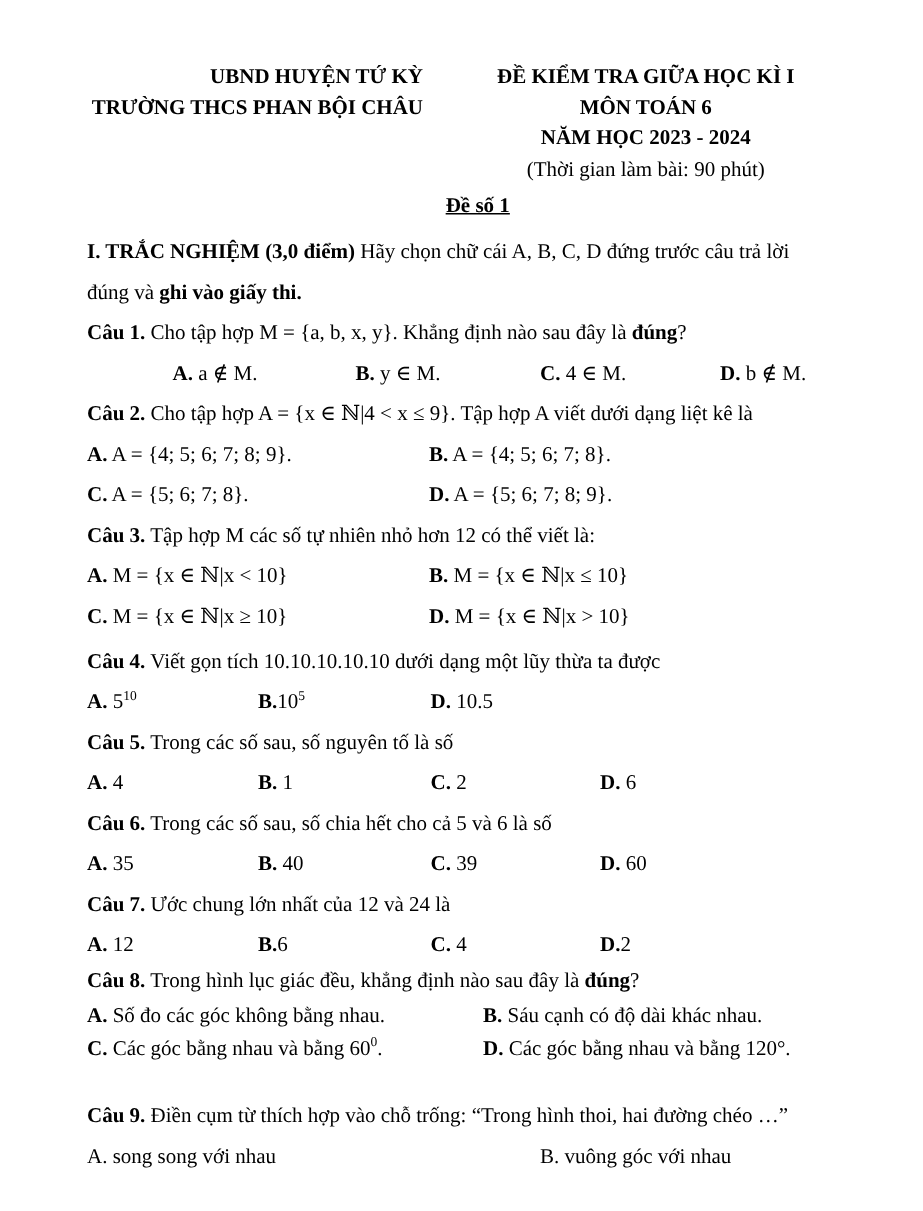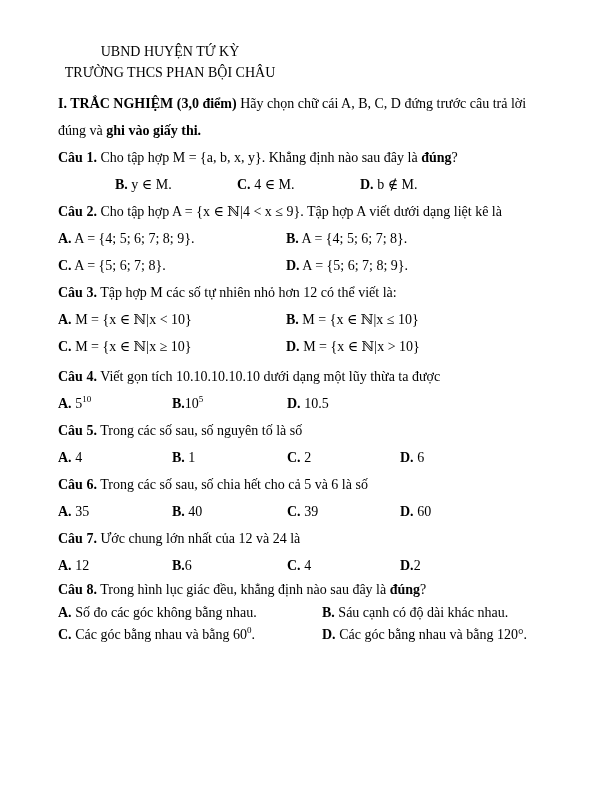--- a/index.html
+++ b/index.html
@@ -4,21 +4,21 @@
 <style>
   html,body{margin:0;padding:0;background:#fff;}
   body{
     width:615px;height:807px;
     font-family:"Liberation Serif","DejaVu Serif",serif;
     font-size:14px;color:#000;overflow:hidden;
   }
   .page{box-sizing:border-box;width:615px;height:807px;padding:42px 36px 0 58px;}
   .header{display:flex;}
   .header-col{line-height:20.5px;text-align:center;white-space:nowrap;}
-  .header-left{width:43%;font-weight:normal;}
+  .header-left{width:43%;font-weight:bold;text-align:right;}
   .header-right{width:57%;font-weight:bold;}
   .duration{font-weight:normal;}
   .exam-no{text-align:center;font-weight:bold;margin-top:4px;line-height:20px;}
   .exam-no .u{text-decoration:underline;}
   .section{margin-top:7px;line-height:27px;font-family:Liberation Serif, serif;}
   .q{line-height:27px;margin:0;}
   .q-line{white-space:nowrap;}
   b.lbl{font-weight:bold;}
   .opts{display:grid;}
   .grid4{grid-template-columns:114px 115px 113px auto;}
@@ -34,31 +34,41 @@
 </head>
 <body>
 
 <div class="page">
 
   <div class="header">
     <div class="header-col header-left">
       <div>UBND HUYỆN TỨ KỲ</div>
       <div>TRƯỜNG THCS PHAN BỘI CHÂU</div>
     </div>
+    <div class="header-col header-right">
+      <div>ĐỀ KIỂM TRA GIỮA HỌC KÌ I</div>
+      <div>MÔN TOÁN 6</div>
+      <div>NĂM HỌC 2023 - 2024</div>
+      <div class="duration">(Thời gian làm bài: 90 phút)</div>
+    </div>
   </div>
 
+  <div class="exam-no">
+    <span class="u">Đề số 1</span>
+  </div>
 
   <div class="section">
     <div class="q-line"><b class="lbl">I. TRẮC NGHIỆM (3,0 điểm)</b><span> Hãy chọn chữ cái A, B, C, D đứng trước câu trả lời</span></div>
     <div class="q-line"><span>đúng và </span><b>ghi vào giấy thi.</b></div>
   </div>
 
   <div class="q">
     <div class="q-line"><b class="lbl">Câu 1.</b><span> Cho tập hợp  M = {a, b, x, y}. Khẳng định nào sau đây là </span><b>đúng</b><span>?</span></div>
     <div class="opts grid4i">
+      <span class="opt"><b>A.</b><span> a ∉ M.</span></span>
       <span class="opt"><b>B.</b><span> y ∈ M.</span></span>
       <span class="opt"><b>C.</b><span> 4 ∈ M.</span></span>
       <span class="opt"><b>D.</b><span> b ∉ M.</span></span>
     </div>
   </div>
 
   <div class="q">
     <div class="q-line"><b class="lbl">Câu 2.</b><span>  Cho tập hợp A = {x ∈ ℕ|4 &lt; x ≤ 9}. Tập hợp A viết dưới dạng liệt kê là</span></div>
     <div class="opts grid2a">
       <span class="opt"><b>A.</b><span> A = {4; 5; 6; 7; 8; 9}.</span></span>
@@ -120,14 +130,21 @@
   <div class="q q8">
     <div class="q-line"><b class="lbl">Câu 8.</b><span> Trong hình lục giác đều, khẳng định nào sau đây là </span><b>đúng</b><span>?</span></div>
     <div class="opts grid2b">
       <span class="opt"><b>A.</b><span> Số đo các góc không bằng nhau.</span></span>
       <span class="opt"><b>B.</b><span> Sáu cạnh có độ dài khác nhau.</span></span>
       <span class="opt"><b>C.</b><span> Các góc bằng nhau và bằng 60</span><sup>0</sup><span>.</span></span>
       <span class="opt"><b>D.</b><span> Các góc bằng nhau và bằng 120°.</span></span>
     </div>
   </div>
 
+  <div class="q q9">
+    <div class="q-line"><b class="lbl">Câu 9.</b><span> Điền cụm từ thích hợp vào chỗ trống: “Trong hình thoi, hai đường chéo …”</span></div>
+    <div class="opts grid2c">
+      <span class="opt"><span>A.</span><span> song song với nhau</span></span>
+      <span class="opt"><span>B.</span><span> vuông góc với nhau</span></span>
+    </div>
+  </div>
 
 </div>
 
 </body></html>

